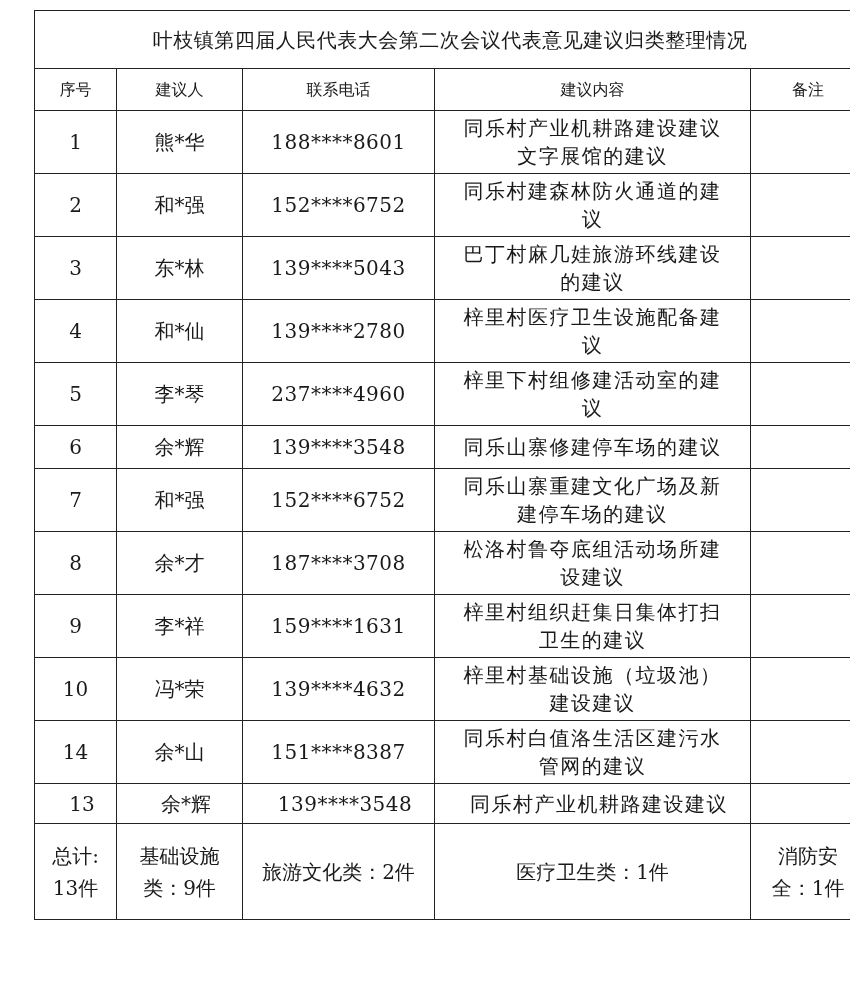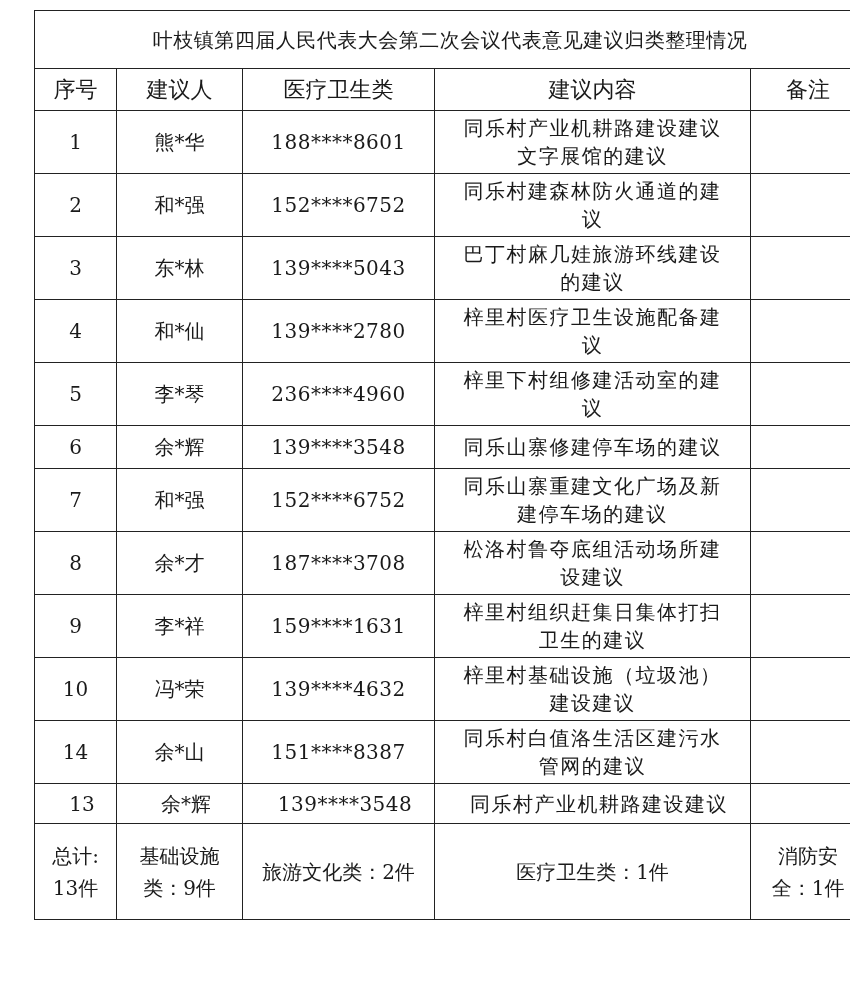--- a/index.html
+++ b/index.html
@@ -34,21 +34,21 @@
       overflow: hidden;
     }
     td.title {
       height: 57px;
       font-size: 25px;
       letter-spacing: 0.5px;
       text-align: left;
       padding-left: 8px;
       white-space: nowrap;
     }
-    tr.header td { height: 41px; font-size: 22px; }
+    tr.header td { height: 41px; font-size: 16px; }
     tr.row td { height: 62px; }
     tr.row.short td { height: 42px; }
     tr.row.last td { height: 39px; padding-left: 17px; }
     td.phone { letter-spacing: 0.5px; font-size: 19px; }
     td.content {
       padding: 0 6px;
       letter-spacing: 1.5px;
       line-height: 30px;
     }
     td.content span { display: inline-block; }
@@ -66,21 +66,21 @@
     <col style="width:316px">
     <col style="width:115px">
   </colgroup>
   <tbody>
     <tr>
       <td class="title" colspan="5">叶枝镇第四届人民代表大会第二次会议代表意见建议归类整理情况</td>
     </tr>
     <tr class="header">
       <td>序号</td>
       <td>建议人</td>
-      <td>医疗卫生类</td>
+      <td>联系电话</td>
       <td>建议内容</td>
       <td>备注</td>
     </tr>
 
     <tr class="row">
       <td class="num">1</td>
       <td>熊*华</td>
       <td class="phone">188****8601</td>
       <td class="content"><span>同乐村产业机耕路建设建议</span><br><span>文字展馆的建议</span></td>
       <td></td>
@@ -102,21 +102,21 @@
     <tr class="row">
       <td class="num">4</td>
       <td>和*仙</td>
       <td class="phone">139****2780</td>
       <td class="content"><span>梓里村医疗卫生设施配备建</span><br><span>议</span></td>
       <td></td>
     </tr>
     <tr class="row">
       <td class="num">5</td>
       <td>李*琴</td>
-      <td class="phone">236****4960</td>
+      <td class="phone">237****4960</td>
       <td class="content"><span>梓里下村组修建活动室的建</span><br><span>议</span></td>
       <td></td>
     </tr>
     <tr class="row short">
       <td class="num">6</td>
       <td>余*辉</td>
       <td class="phone">139****3548</td>
       <td class="content"><span>同乐山寨修建停车场的建议</span></td>
       <td></td>
     </tr>

